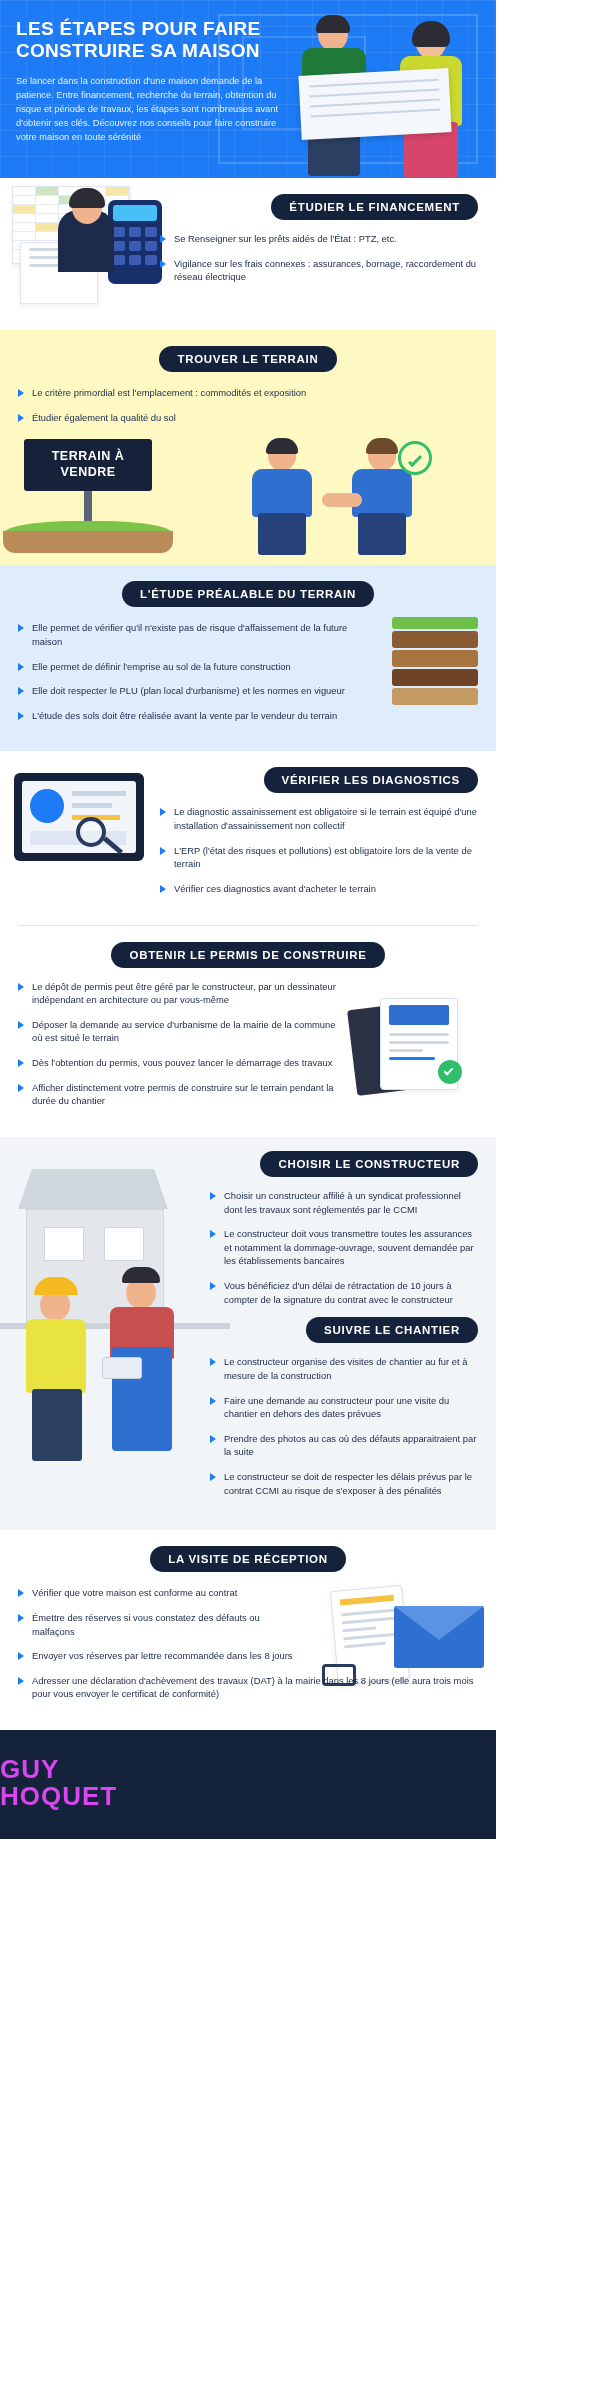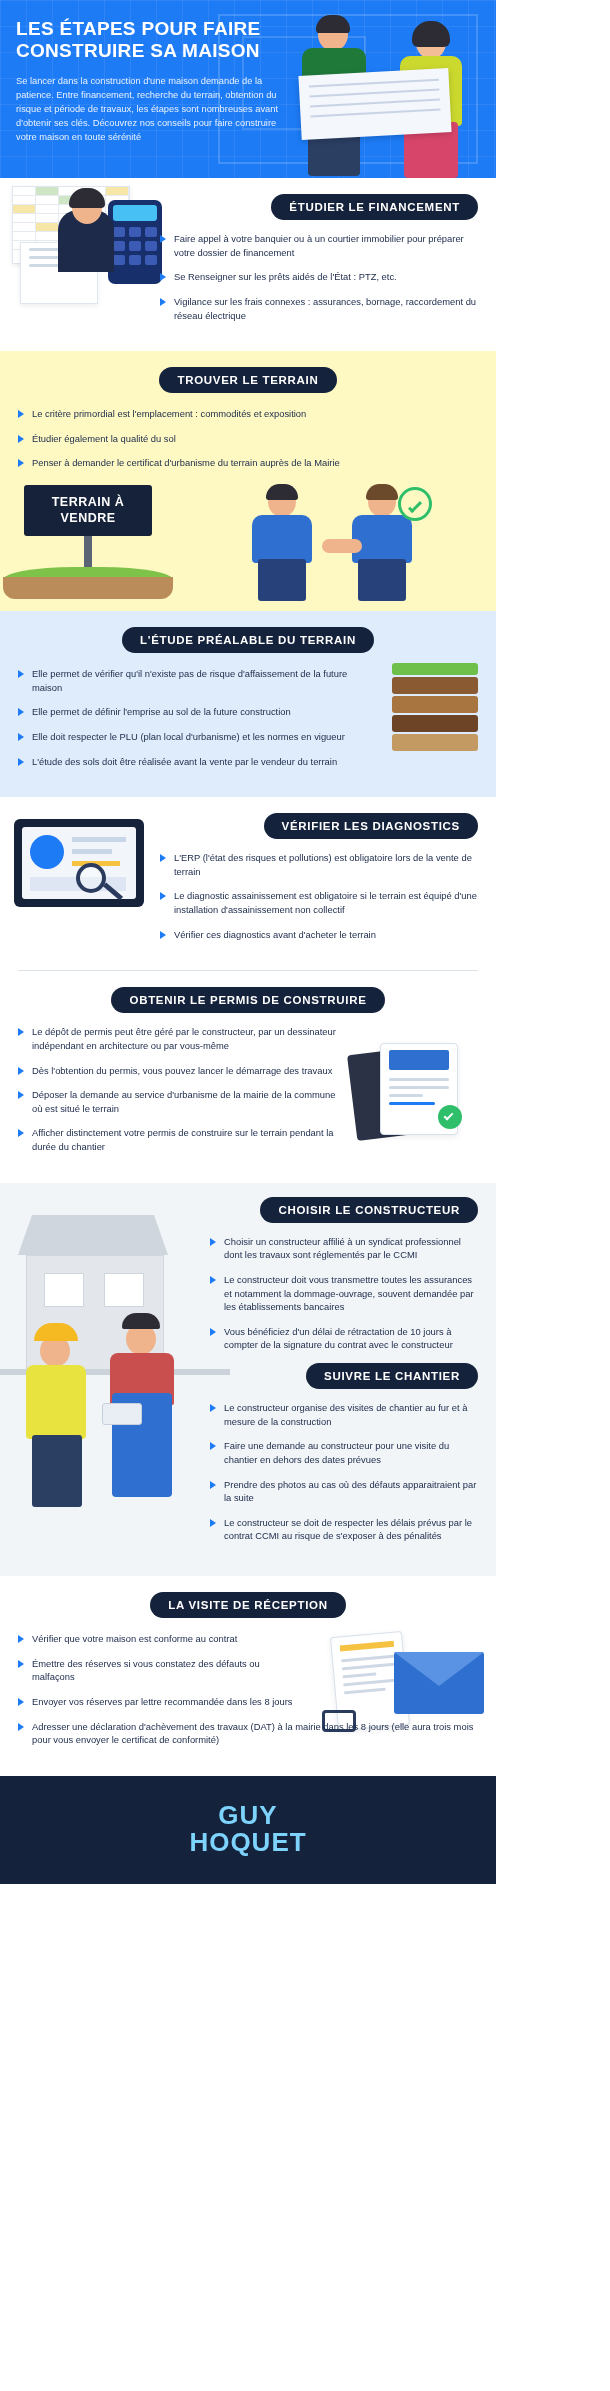--- a/index.html
+++ b/index.html
@@ -126,21 +126,21 @@
   .ground { width:170px; height:26px; background:#7fc24a; border-radius:50%/60%; }
 
   .soil { width: 86px; }
   .soil .layer { height: 17px; border-radius: 3px; margin-bottom: 2px; }
 
   .doc-card { background:#fff; border:1px solid #d8e0ea; box-shadow:0 2px 6px rgba(0,0,0,.08); }
   .doc-line { height:3px; background:#cfd9e6; margin:5px 8px; border-radius:2px; }
 
   
   .footer {
-    background:#15223c; color:#7dd3fc; text-align:center; padding:26px 0 28px;
+    background:#15223c; color:#d946ef; padding:26px 0 28px;
   }
   .footer .logo { font-size: 26px; font-weight: bold; letter-spacing: 1px; line-height:1.05; }
   .divider { height:1px; background:#dde3ea; margin:0 18px; }
 </style>
 </head>
 <body>
 
 <div class="page">
 
   <div class="hero">
@@ -243,34 +243,32 @@
       </div>
       <div style="position:absolute; left:46px; top:24px; width:56px; height:62px; background:#1d2a49; border-radius:20px 20px 0 0;"></div>
       <div style="position:absolute; left:60px; top:6px; width:30px; height:32px; border-radius:50%; background:#f0b48c;"></div>
       <div style="position:absolute; left:57px; top:2px; width:36px; height:20px; border-radius:16px 16px 4px 4px; background:#2d2b33;"></div>
     </div>
 
     <div class="h-right">
       <span class="heading">ÉTUDIER LE FINANCEMENT</span>
     </div>
     <ul class="bullets col-right">
-      <li>Faire appel à votre banquier ou à un courtier immobilier pour préparer votre dossier de financement</li>
       <li>Se Renseigner sur les prêts aidés de l'État : PTZ, etc.</li>
       <li>Vigilance sur les frais connexes : assurances, bornage, raccordement du réseau électrique</li>
     </ul>
   </div>
 
   <div class="section sec-blue" style="padding-bottom:8px;">
     <div class="h-center">
       <span class="heading">TROUVER LE TERRAIN</span>
     </div>
     <ul class="bullets col-full" style="margin-top:14px;">
       <li>Le critère primordial est l'emplacement : commodités et exposition</li>
       <li>Étudier également la qualité du sol</li>
-      <li>Penser à demander le certificat d'urbanisme du terrain auprès de la Mairie</li>
     </ul>
 
     <div style="position:relative; height:122px; margin-top:2px;">
 
       <div style="position:absolute; left:24px; top:4px;">
         <div class="sign">TERRAIN À VENDRE</div>
         <div class="sign-post"></div>
       </div>
       <div class="ground" style="position:absolute; left:3px; top:86px;"></div>
       <div style="position:absolute; left:3px; top:96px; width:170px; height:22px; background:#b98c5a; border-radius:0 0 12px 12px;"></div>
@@ -325,22 +323,22 @@
       <div style="position:absolute; left:58px; top:42px; width:48px; height:5px; background:#f5c242;"></div>
       <div style="position:absolute; left:16px; top:58px; width:96px; height:14px; background:#dde6f2;"></div>
       <div style="position:absolute; left:62px; top:44px; width:30px; height:30px; border:4px solid #2a3b5e; border-radius:50%; background:rgba(255,255,255,.35);"></div>
       <div style="position:absolute; left:88px; top:70px; width:22px; height:5px; background:#2a3b5e; transform:rotate(40deg);"></div>
     </div>
 
     <div class="h-right">
       <span class="heading">VÉRIFIER LES DIAGNOSTICS</span>
     </div>
     <ul class="bullets col-right">
+      <li>Le diagnostic assainissement est obligatoire si le terrain est équipé d'une installation d'assainissement non collectif</li>
       <li>L'ERP (l'état des risques et pollutions) est obligatoire lors de la vente de terrain</li>
-      <li>Le diagnostic assainissement est obligatoire si le terrain est équipé d'une installation d'assainissement non collectif</li>
       <li>Vérifier ces diagnostics avant d'acheter le terrain</li>
     </ul>
   </div>
 
   <div class="divider"></div>
 
   <div class="section sec-light" style="min-height:160px;">
     <div class="h-center">
       <span class="heading">OBTENIR LE PERMIS DE CONSTRUIRE</span>
     </div>
@@ -354,22 +352,22 @@
         <div class="doc-line" style="width:34px;"></div>
         <div class="doc-line" style="width:46px; background:#1d7bf5;"></div>
       </div>
       <div style="position:absolute; left:86px; top:62px; width:24px; height:24px; border-radius:50%; background:#2fbf6b;">
         <div style="position:absolute; left:6px; top:8px; width:9px; height:5px; border-left:2px solid #fff; border-bottom:2px solid #fff; transform:rotate(-45deg);"></div>
       </div>
     </div>
 
     <ul class="bullets col-left" style="">
       <li>Le dépôt de permis peut être géré par le constructeur, par un dessinateur indépendant en architecture ou par vous-même</li>
+      <li>Déposer la demande au service d'urbanisme de la mairie de la commune où est situé le terrain</li>
       <li>Dès l'obtention du permis, vous pouvez lancer le démarrage des travaux</li>
-      <li>Déposer la demande au service d'urbanisme de la mairie de la commune où est situé le terrain</li>
       <li>Afficher distinctement votre permis de construire sur le terrain pendant la durée du chantier</li>
     </ul>
   </div>
 
   <div class="section sec-grey" style="position:relative; padding-top:14px; padding-bottom:22px; min-height:360px;">
 
     <div class="art" style="left:0; top:18px; width:230px; height:330px;">
       <div style="position:absolute; left:18px; top:14px; width:150px; height:0; border-left:14px solid transparent; border-right:14px solid transparent; border-bottom:40px solid #cfd6de;"></div>
       <div style="position:absolute; left:26px; top:54px; width:138px; height:116px; background:#e3e7ec; border:1px solid #cfd6de;"></div>
       <div style="position:absolute; left:44px; top:72px; width:40px; height:34px; background:#fff; border:1px solid #cfd6de;"></div>

